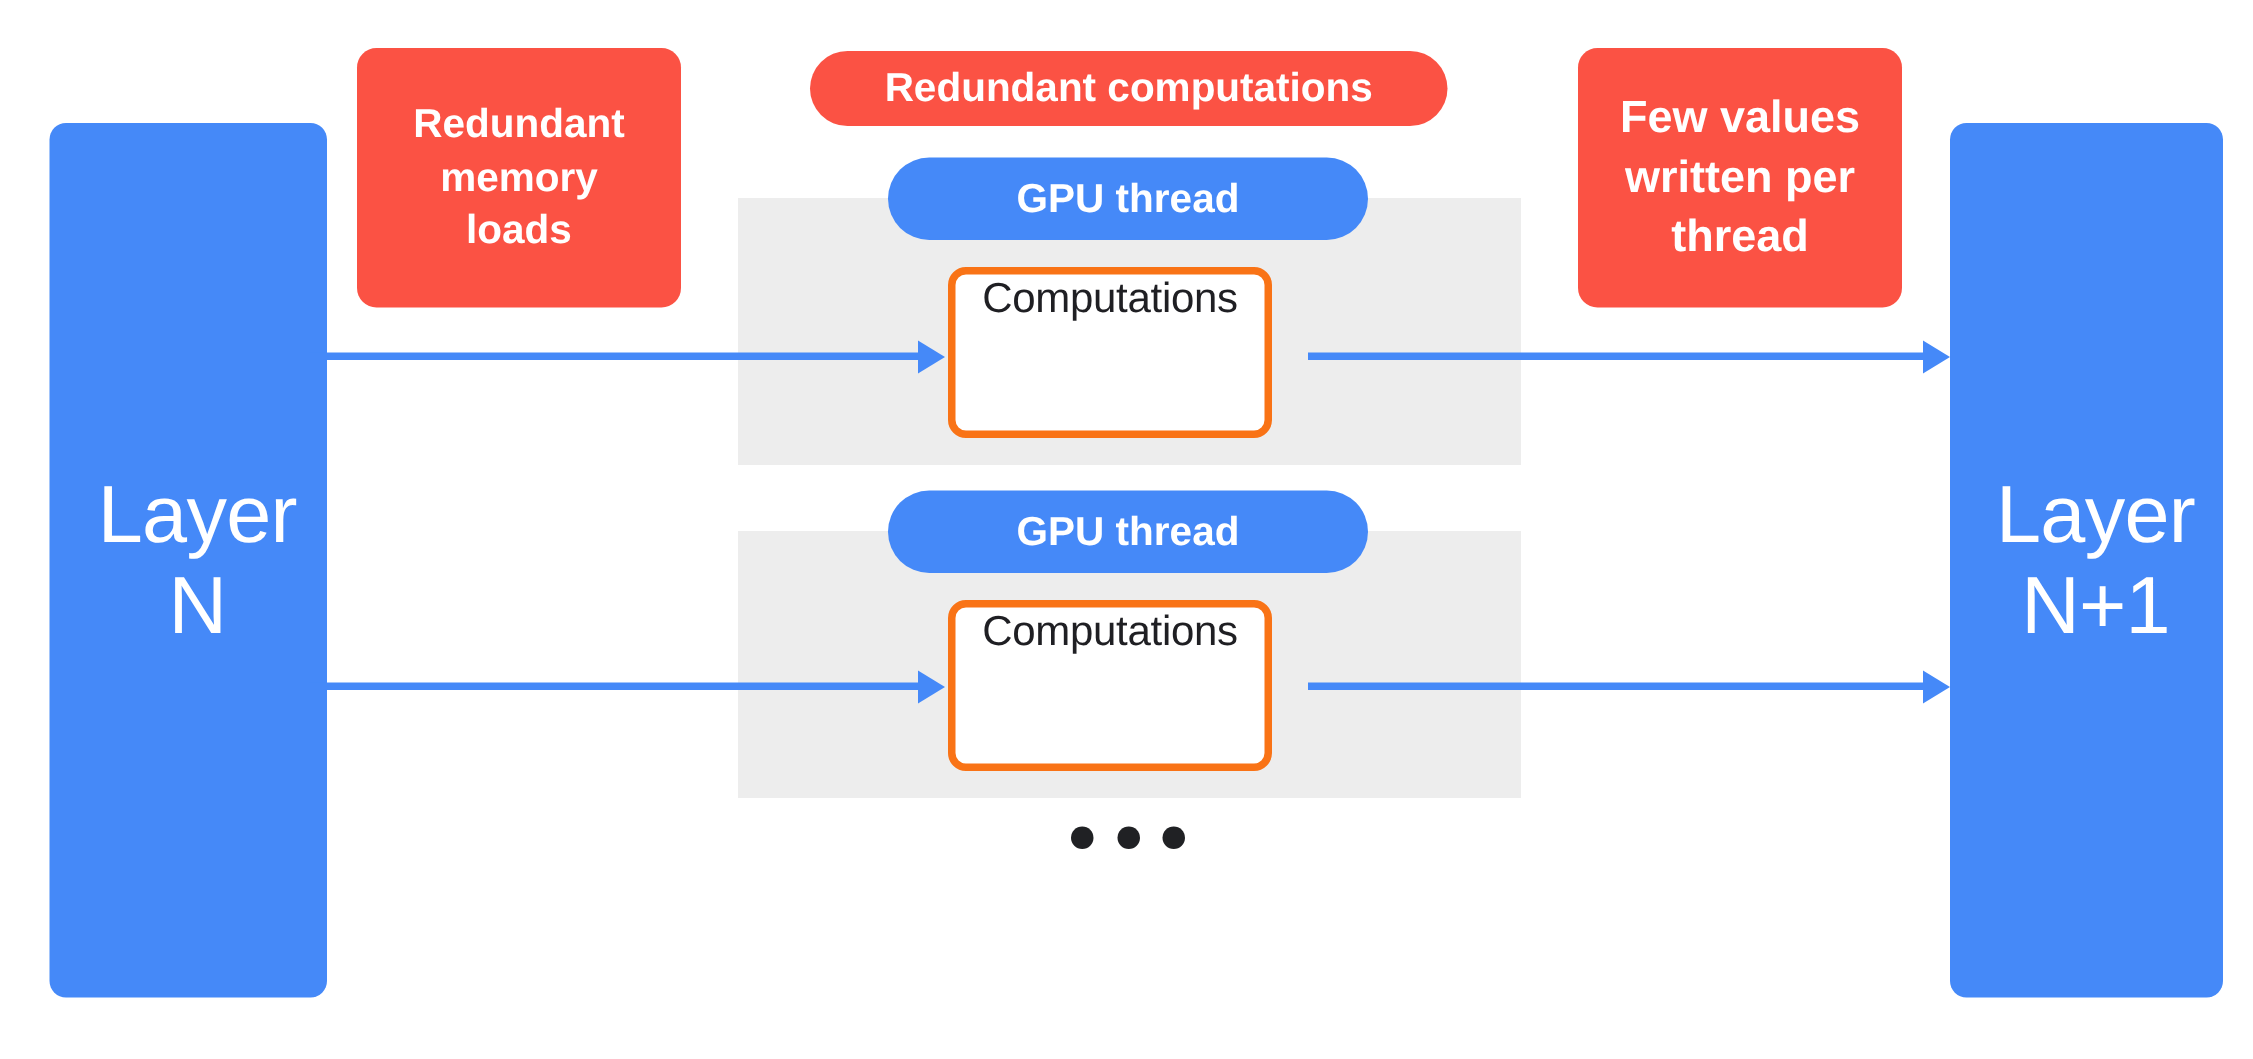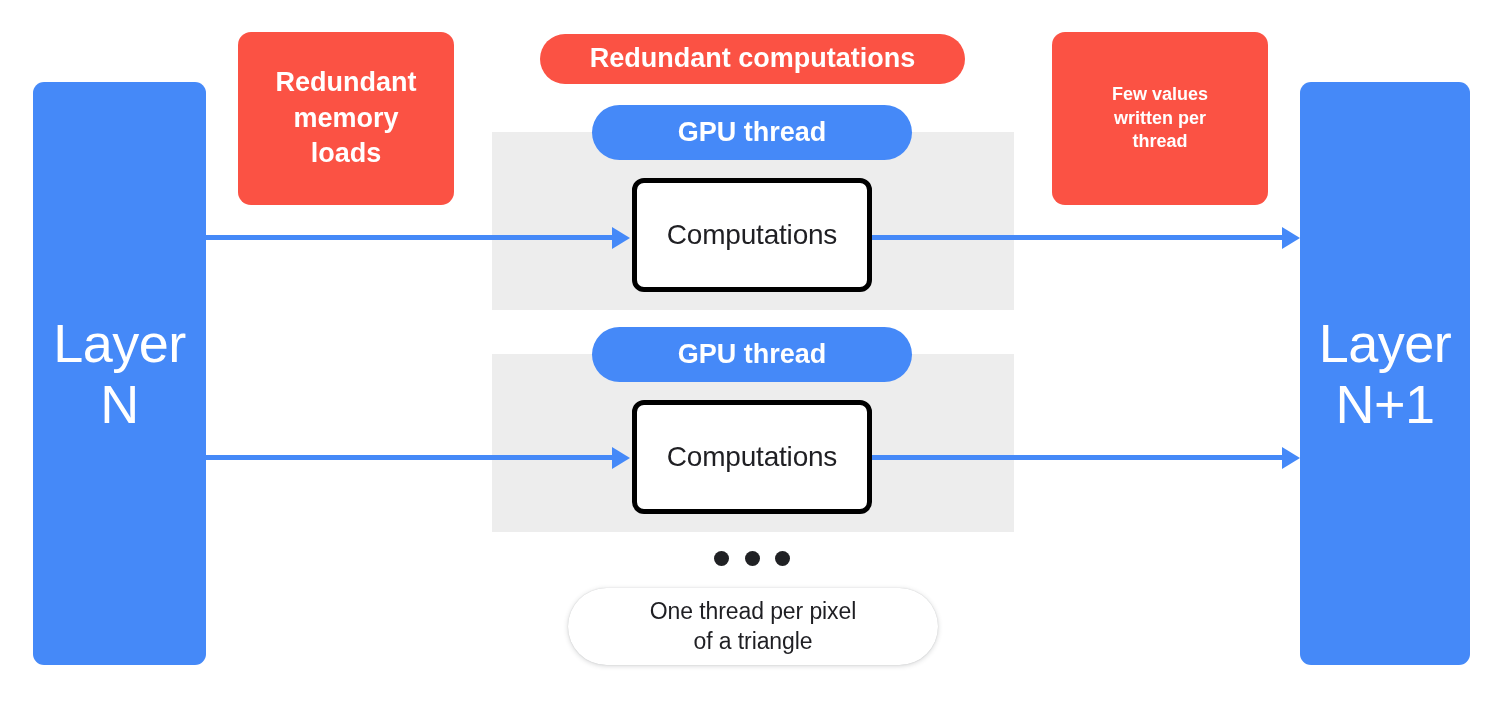--- a/index.html
+++ b/index.html
@@ -26,20 +26,21 @@
     display: flex;
     align-items: center;
     justify-content: center;
     color: #ffffff;
     font-size: 54px;
     line-height: 1.12;
     font-weight: 400;
     text-align: center;
     letter-spacing: -0.5px;
     white-space: pre-line;
+    padding-left: 12px;
   }
   #layer-n   { left: 33px;   top: 82px; width: 173px; height: 583px; }
   #layer-np1 { left: 1300px; top: 82px; width: 170px; height: 583px; }
 
   
   .callout-red {
     position: absolute;
     background: #fb5244;
     color: #ffffff;
     font-weight: 700;
@@ -57,21 +58,21 @@
   }
   #callout-redundant-computations {
     left: 540px; top: 34px; width: 425px; height: 50px;
     border-radius: 25px;
     font-size: 27px;
     line-height: 1.1;
   }
   #callout-few-values {
     left: 1052px; top: 32px; width: 216px; height: 173px;
     border-radius: 13px;
-    font-size: 18px;
+    font-size: 30px;
     line-height: 1.32;
   }
 
   
   .thread-band {
     position: absolute;
     left: 492px;
     width: 522px;
     height: 178px;
     background: #ededed;
@@ -94,31 +95,31 @@
     align-items: center;
     justify-content: center;
   }
   #gpu-pill-1 { top: 105px; }
   #gpu-pill-2 { top: 327px; }
 
   
   .computations-box {
     position: absolute;
     left: 632px;
-    width: 240px;
+    width: 216px;
     height: 114px;
     background: #ffffff;
-    border: 5px solid #000000;
+    border: 5px solid #f97316;
     border-radius: 12px;
     box-sizing: border-box;
     color: #1f1f23;
     font-size: 28px;
     font-weight: 400;
     display: flex;
-    align-items: center;
+    align-items: flex-start;
     justify-content: center;
     text-align: center;
     letter-spacing: -0.2px;
   }
   #computations-box-1 { top: 178px; }
   #computations-box-2 { top: 400px; }
 
   
   .arrow {
     position: absolute;
@@ -255,18 +256,14 @@
     <div class="shaft"></div>
     <div class="head"></div>
   </div>
 
   <div id="ellipsis-dots">
     <span class="dot"></span>
     <span class="dot"></span>
     <span class="dot"></span>
   </div>
 
-  <div id="caption-pill">
-    <span>One thread per pixel
-of a triangle</span>
-  </div>
 
 </div>
 
 </body></html>

